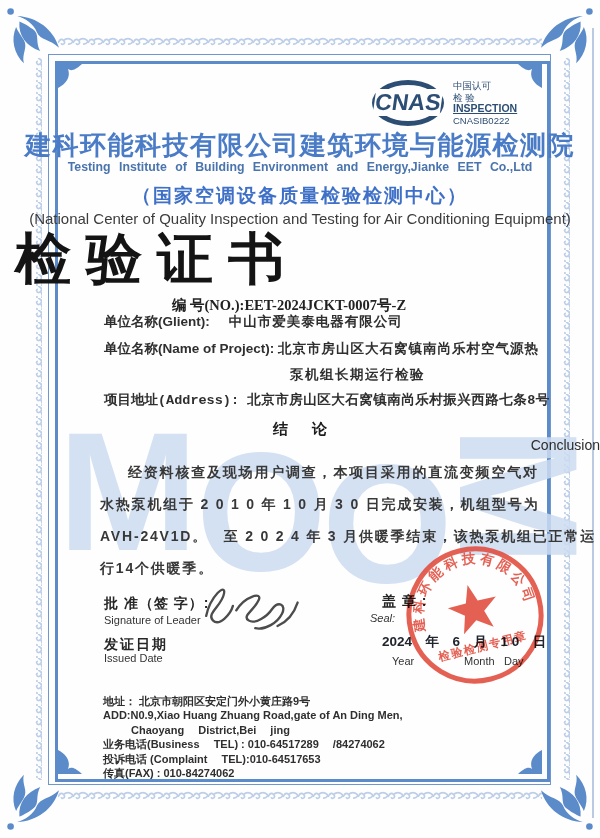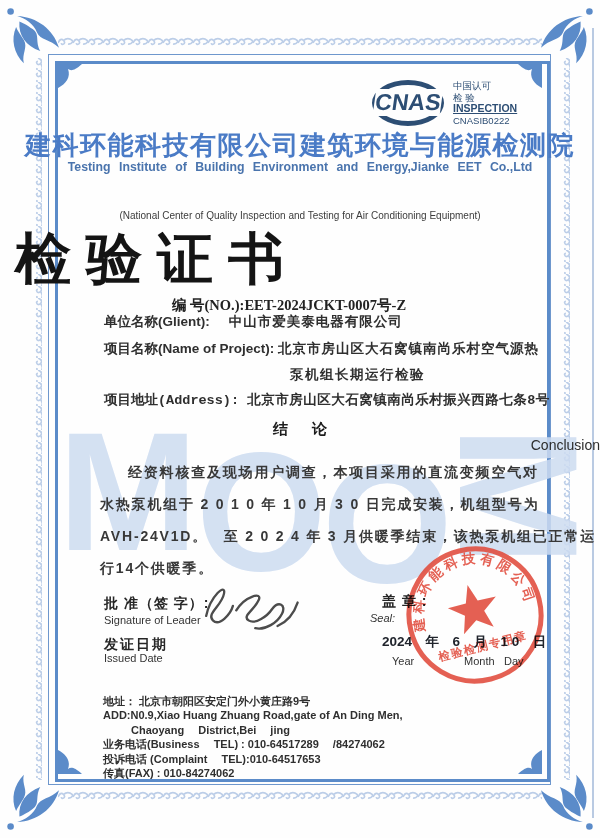--- a/index.html
+++ b/index.html
@@ -48,21 +48,21 @@
   .cnas-text{font-size:9.5px;line-height:11.5px;color:#2d4e74;}
   .cnas-text .b{font-weight:bold;font-size:10.5px;text-decoration:underline;}
 
   .title-cn{position:absolute;left:0;top:128px;width:100%;text-align:center;
             font-size:26px;font-weight:bold;color:#4a7bc6;letter-spacing:1.5px;}
   .title-en{position:absolute;left:0;top:160px;width:100%;text-align:center;
             font-size:12.3px;font-weight:bold;color:#4a74ad;word-spacing:5px;}
   .sub-cn{position:absolute;left:0;top:183px;width:100%;text-align:center;
           font-size:19px;font-weight:bold;color:#3f70c8;letter-spacing:2px;}
   .sub-en{position:absolute;left:0;top:210px;width:100%;text-align:center;
-          font-size:10px;color:#3c3c3c;}
+          font-size:15px;color:#3c3c3c;}
   .doc-title{position:absolute;left:0;top:222px;width:100%;text-align:left;
              font-family:"Liberation Serif",serif;font-size:56px;font-weight:600;
              color:#141414;letter-spacing:15px;text-indent:15px;}
   .serial-row{position:absolute;left:163px;top:296px;width:252px;display:flex;
               justify-content:center;font-family:"Liberation Serif",serif;
               font-size:14.5px;font-weight:600;color:#222;}
 
   .inf{position:absolute;font-size:13.5px;font-weight:bold;color:#2f2f2f;white-space:nowrap;}
   .inf .val{letter-spacing:1px;margin-top:19px;}
   .i1{left:104px;top:313px;} .i1 .val{margin-left:19px;}
@@ -171,32 +171,33 @@
       <div class="cnas-text">
         <div>中国认可</div>
         <div>检 验</div>
         <div class="b">INSPECTION</div>
         <div>CNASIB0222</div>
       </div>
     </div>
 
     <div class="title-cn">建科环能科技有限公司建筑环境与能源检测院</div>
     <div class="title-en">Testing Institute of Building Environment and Energy,Jianke EET Co.,Ltd</div>
+    <div class="sub-cn">（国家空调设备质量检验检测中心）</div>
     <div class="sub-en">(National Center of Quality Inspection and Testing for Air Conditioning Equipment)</div>
     <div class="doc-title">检验证书</div>
     <div class="serial-row">
       <span>编 号(NO.):EET-2024JCKT-0007</span>
       <span>号-Z</span>
     </div>
 
     <div class="inf i1">
       <span>单位名称(Glient):</span><span class="val">中山市爱美泰电器有限公司</span>
     </div>
     <div class="inf i2">
-      <span>项目名称(Name  of  Project):</span>&nbsp;<span class="val">北京市房山区大石窝镇南尚乐村空气源热</span>
+      <span>单位名称(Name  of  Project):</span>&nbsp;<span class="val">北京市房山区大石窝镇南尚乐村空气源热</span>
     </div>
     <div class="inf i2b">泵机组长期运行检验</div>
     <div class="inf i3">
       <span>项目地址(Address):</span>&nbsp;<span class="val">北京市房山区大石窝镇南尚乐村振兴西路七条8号</span>
     </div>
 
     <div class="concl-head">结 论</div>
     <div class="concl-en">Conclusion</div>
     <div class="para">
       <div>经资料核查及现场用户调查，本项目采用的直流变频空气对</div>

